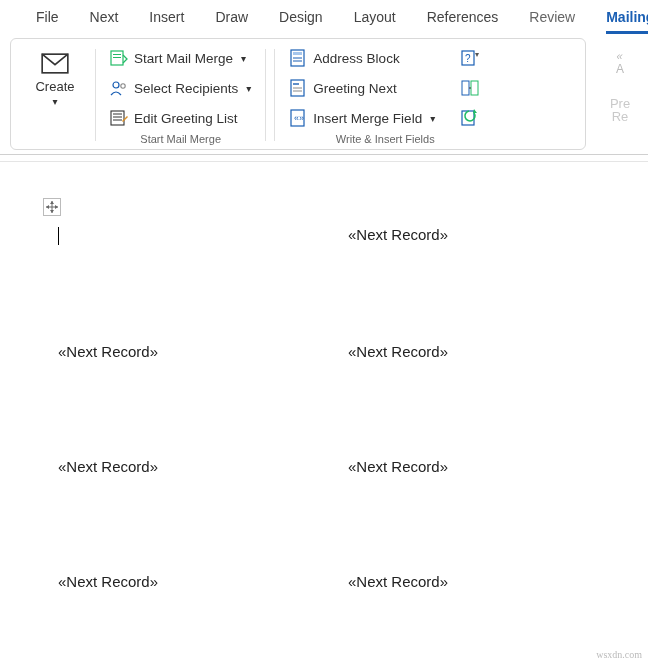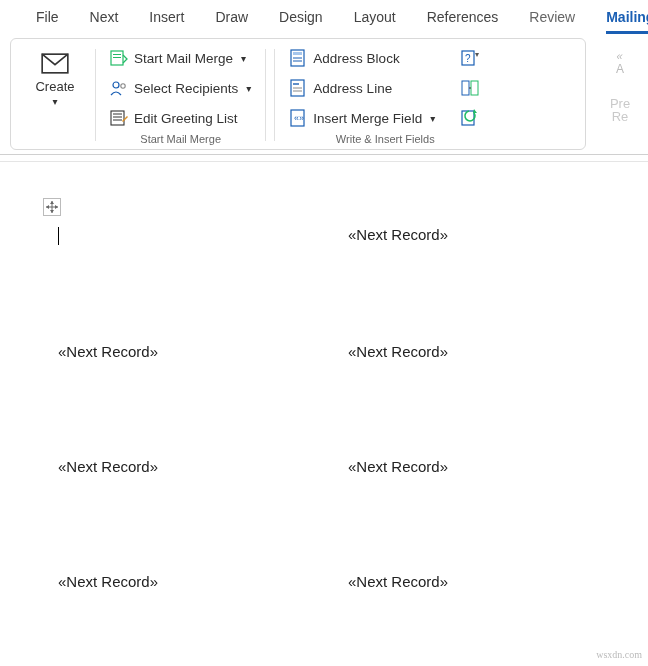--- a/index.html
+++ b/index.html
@@ -130,21 +130,21 @@
                     </svg></span>
                 <span class="tx">Address Block</span>
               </div>
               <div class="cmd">
                 <span class="ic"><svg viewBox="0 0 18 18">
                       <rect x="2" y="1" width="13" height="16" fill="#fff" stroke="#1a5fb4" stroke-width="1.2"></rect>
                       <line x1="4" y1="5" x2="10" y2="5" stroke="#1a5fb4" stroke-width="1.4"></line>
                       <line x1="4" y1="9" x2="13" y2="9" stroke="#888"></line>
                       <line x1="4" y1="12" x2="13" y2="12" stroke="#888"></line>
                     </svg></span>
-                <span class="tx">Address Line</span>
+                <span class="tx">Greeting Next</span>
               </div>
               <div class="cmd">
                 <span class="ic"><svg viewBox="0 0 18 18">
                       <rect x="2" y="1" width="13" height="16" fill="#fff" stroke="#1a5fb4" stroke-width="1.2"></rect>
                       <text x="5" y="12" font-size="9" fill="#1a5fb4">«»</text>
                     </svg></span>
                 <span class="tx">Insert Merge Field</span>
                 <span class="chev">▾</span>
               </div>
             </div>

